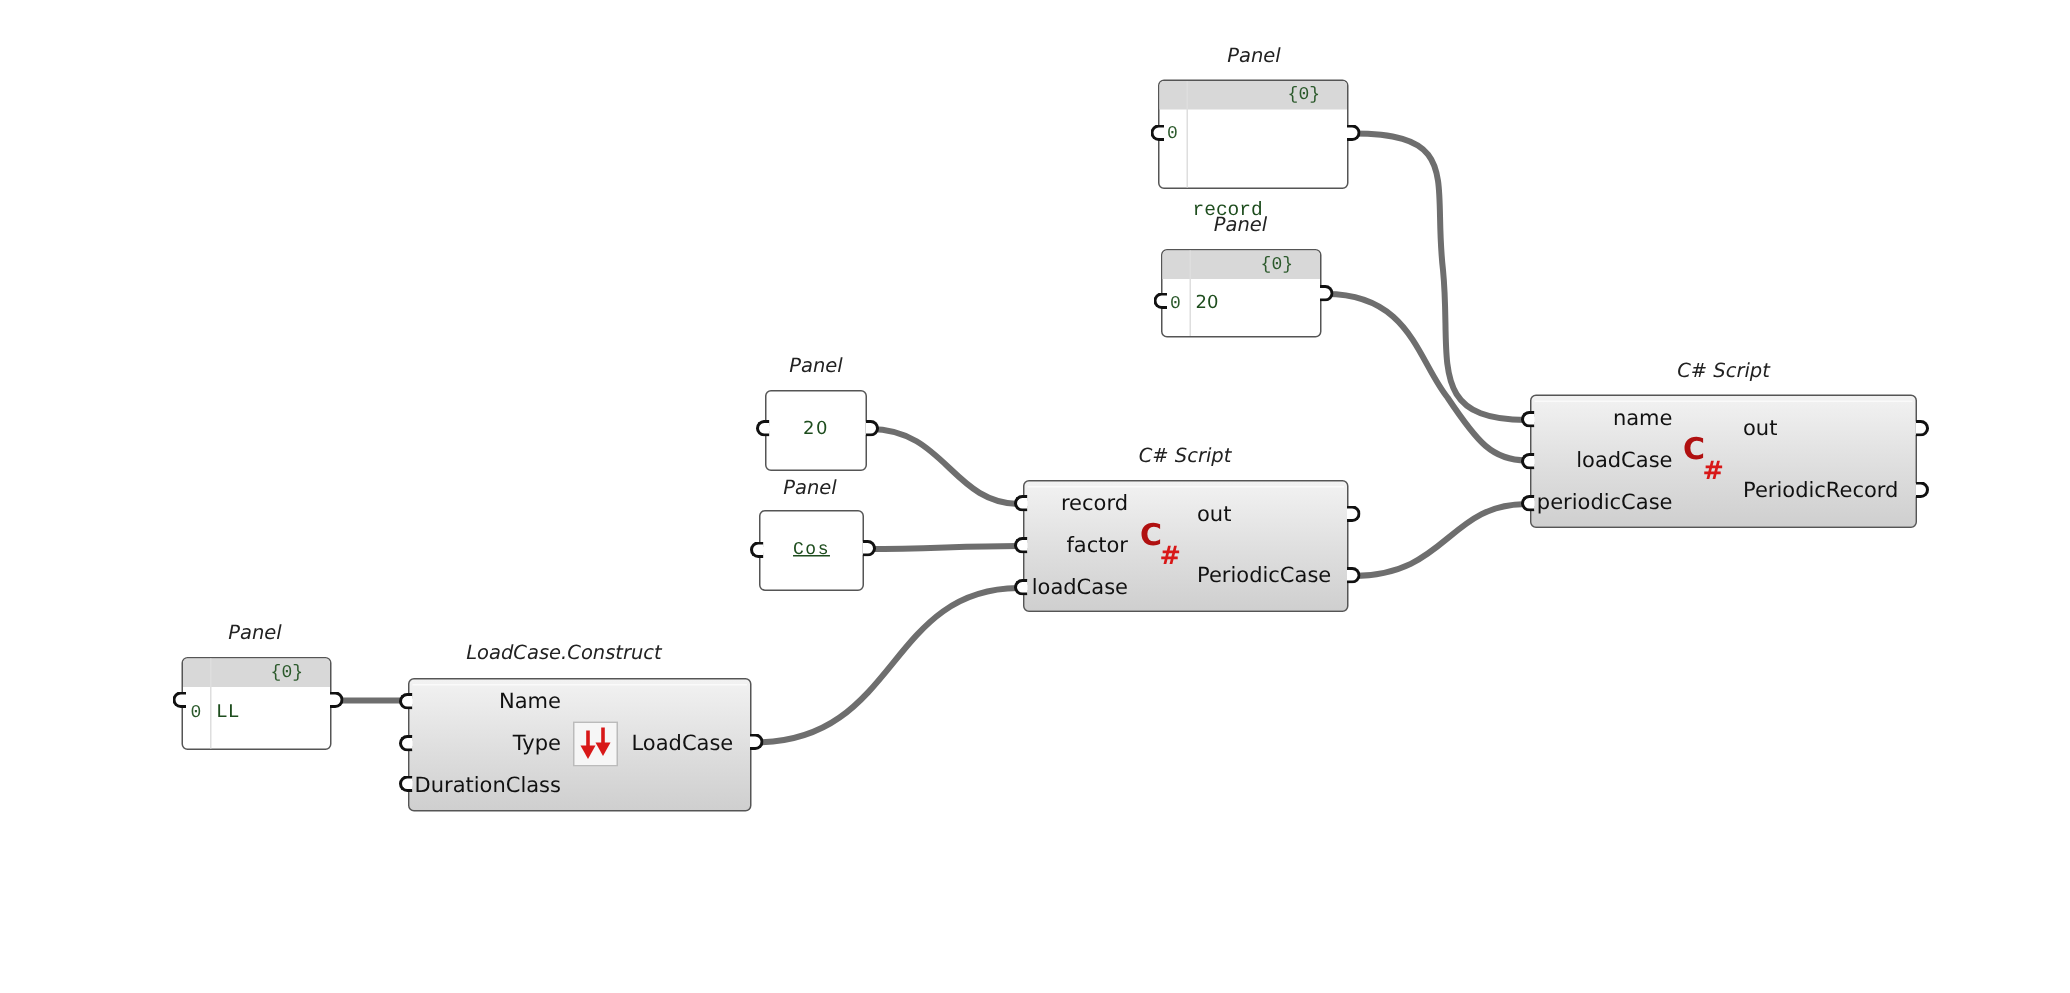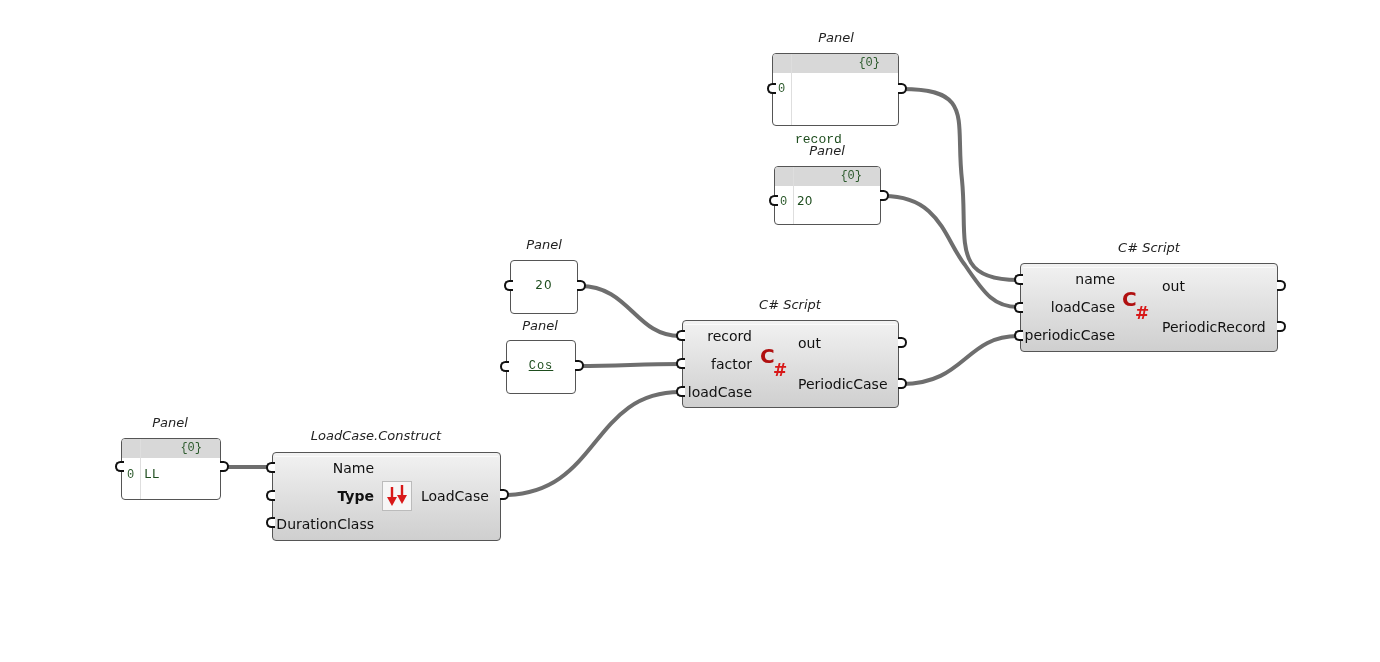--- a/index.html
+++ b/index.html
@@ -99,21 +99,21 @@
   <span class="idx" style="top:29px;">0</span>
   <span class="val bold" style="top:28px;">LL</span>
 </div>
 <span class="grip in" style="left:115px;top:461px;"></span>
 <span class="grip out" style="left:220px;top:461px;"></span>
 
 <div class="title" style="left:296px;top:428px;width:160px;">LoadCase.Construct</div>
 <div class="comp" style="left:272px;top:452px;width:229px;height:89px;">
   <div class="topline"></div>
   <span class="lbl r" style="right:126px;top:7px;">Name</span>
-  <span class="lbl r" style="right:126px;top:35px;font-weight:bold;">Type</span>
+  <span class="lbl r" style="right:126px;top:35px;">Type</span>
   <span class="lbl r" style="right:126px;top:63px;">DurationClass</span>
   <div class="typeicon" style="left:109px;top:28px;">
     <svg width="28" height="28" viewBox="0 0 28 28">
       <line x1="9" y1="5" x2="9" y2="16" stroke="#d81818" stroke-width="2.4"></line>
       <polygon points="4,15 14,15 9,24" fill="#d81818"></polygon>
       <line x1="19" y1="3" x2="19" y2="14" stroke="#d81818" stroke-width="2.4"></line>
       <polygon points="14,13 24,13 19,22" fill="#d81818"></polygon>
     </svg>
   </div>
   <span class="lbl" style="left:148px;top:35px;">LoadCase</span>

